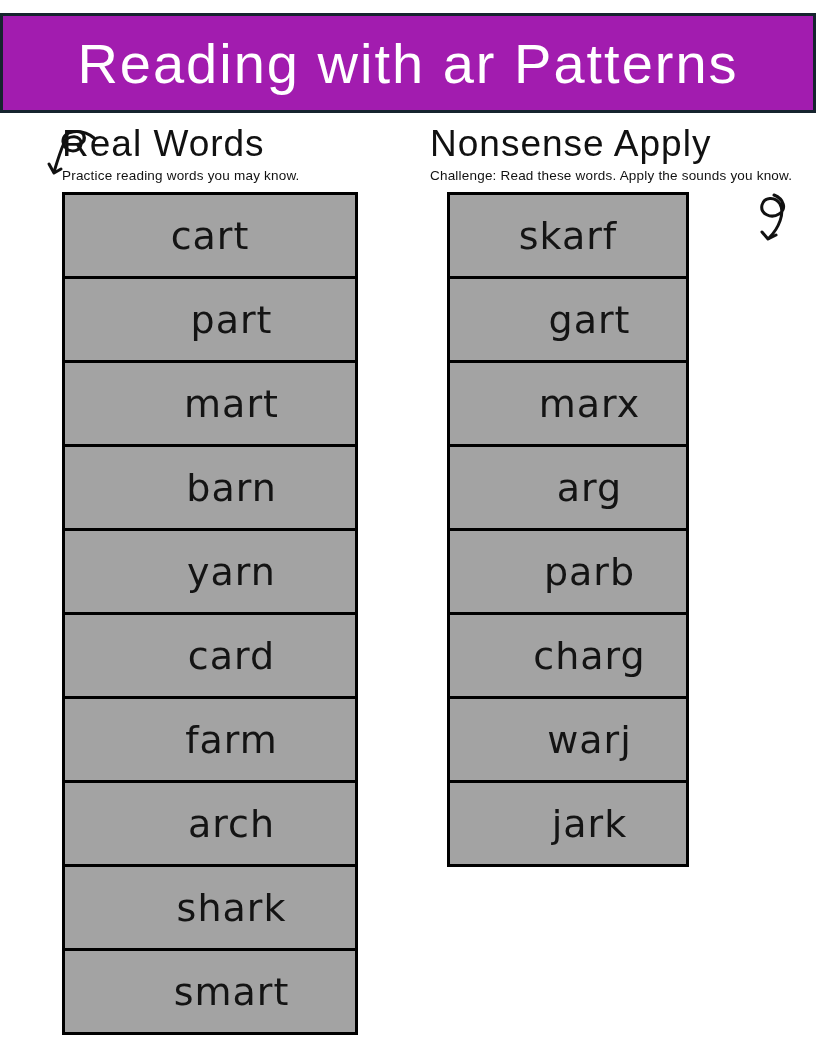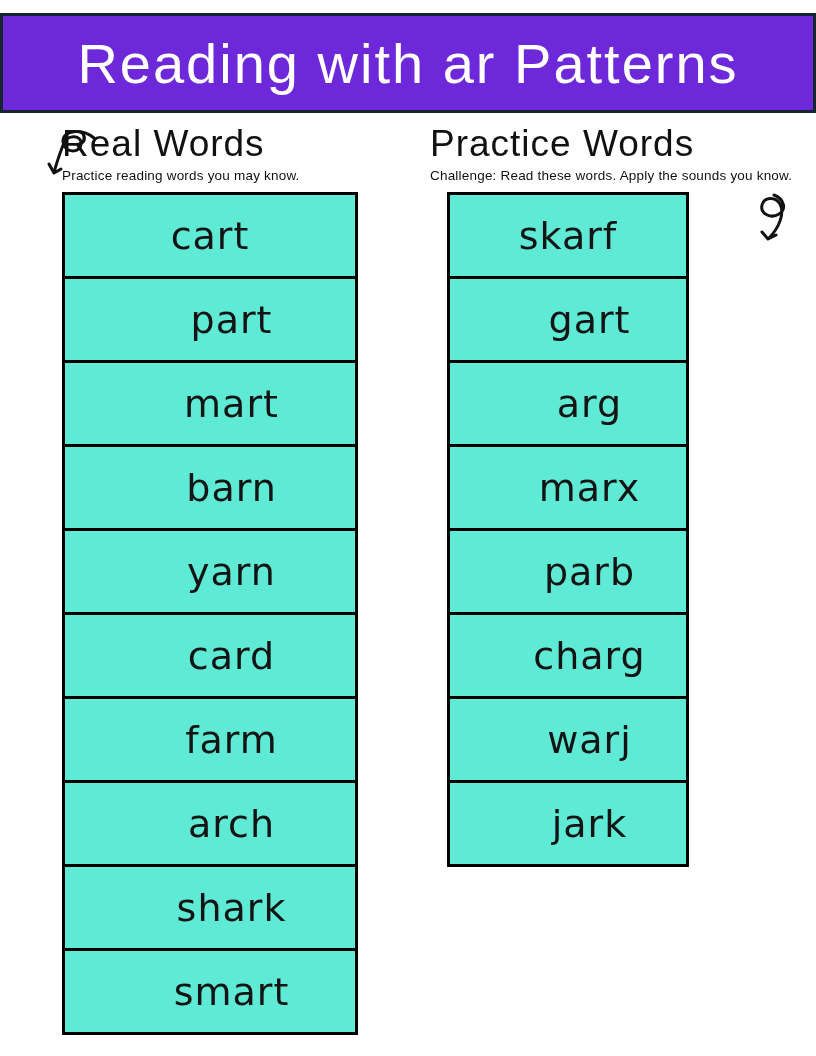--- a/index.html
+++ b/index.html
@@ -10,21 +10,21 @@
     font-family: "Liberation Sans", sans-serif;
     color: #111111;
     overflow: hidden;
   }
 
   
   .banner {
     position: absolute;
     top: 13px; left: 0; right: 0;
     height: 100px;
-    background: #6d28d9;
+    background: #a21caf;
     border: 3px solid #16242e;
     display: flex;
     align-items: center;
     justify-content: center;
   }
   .banner h1 {
     color: #ffffff;
     font-size: 56px;
     font-weight: normal;
     letter-spacing: 2px;
@@ -54,21 +54,21 @@
     white-space: nowrap;
   }
 
   
   .word-column { position: absolute; top: 192px; }
   .word-column.left  { left: 62px;  width: 296px; }
   .word-column.right { left: 447px; width: 242px; }
   .word-card {
     height: 87px;
     border: 3px solid #000000;
-    background: #5eead4;
+    background: #a3a3a3;
     display: flex;
     align-items: center;
     justify-content: center;
     font-family: "DejaVu Sans", sans-serif;
     font-size: 38px;
     letter-spacing: 1px;
     color: #141414;
   }
   .word-card + .word-card { margin-top: -3px; padding-left: 43px; }
 
@@ -91,21 +91,21 @@
     <path d="M3 38 L8 47 L15 43" stroke="#111" stroke-width="3" stroke-linecap="round" stroke-linejoin="round" fill="none"></path>
   </svg>
 </span>
 
 <div class="col-header left">
   <div class="col-heading">Real Words</div>
   <div class="col-subtitle">Practice reading words you may know.</div>
 </div>
 
 <div class="col-header right">
-  <div class="col-heading">Practice Words</div>
+  <div class="col-heading">Nonsense Apply</div>
   <div class="col-subtitle">Challenge: Read these words. Apply the sounds you know.</div>
 </div>
 
 <span class="doodle right-arrow">
   <svg width="44" height="58" viewBox="0 0 44 58" fill="none" xmlns="http://www.w3.org/2000/svg">
     <path d="M28 3 C38 7 41 17 33 22 C25 27 14 22 16 13 C18 5 29 4 34 12 C39 21 33 36 23 46" stroke="#111" stroke-width="3" stroke-linecap="round" fill="none"></path>
     <path d="M16 40 L22 47 L30 43" stroke="#111" stroke-width="3" stroke-linecap="round" stroke-linejoin="round" fill="none"></path>
   </svg>
 </span>
 
@@ -117,19 +117,19 @@
     <div class="word-card">yarn</div>
     <div class="word-card">card</div>
     <div class="word-card">farm</div>
     <div class="word-card">arch</div>
     <div class="word-card">shark</div>
     <div class="word-card">smart</div>
   </div>
 <div class="word-column right">
     <div class="word-card">skarf</div>
     <div class="word-card">gart</div>
+    <div class="word-card">marx</div>
     <div class="word-card">arg</div>
-    <div class="word-card">marx</div>
     <div class="word-card">parb</div>
     <div class="word-card">charg</div>
     <div class="word-card">warj</div>
     <div class="word-card">jark</div>
   </div>
 
 </body></html>

